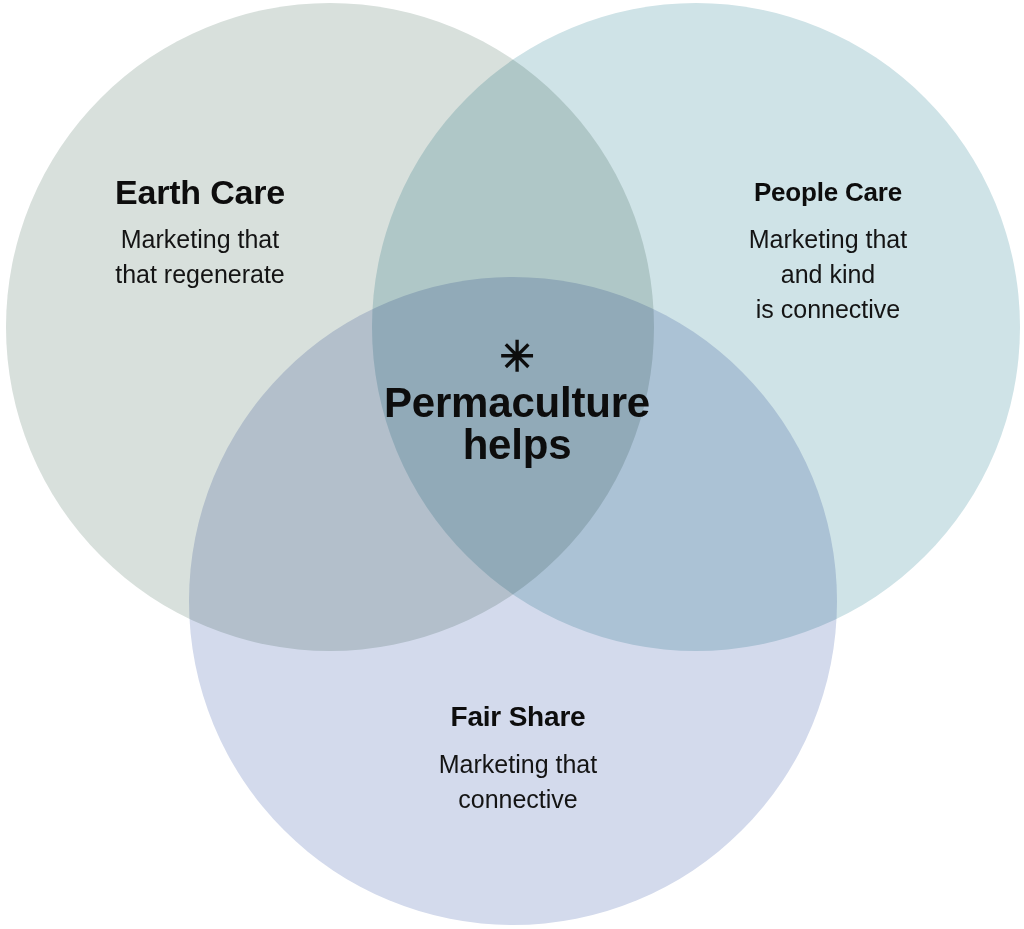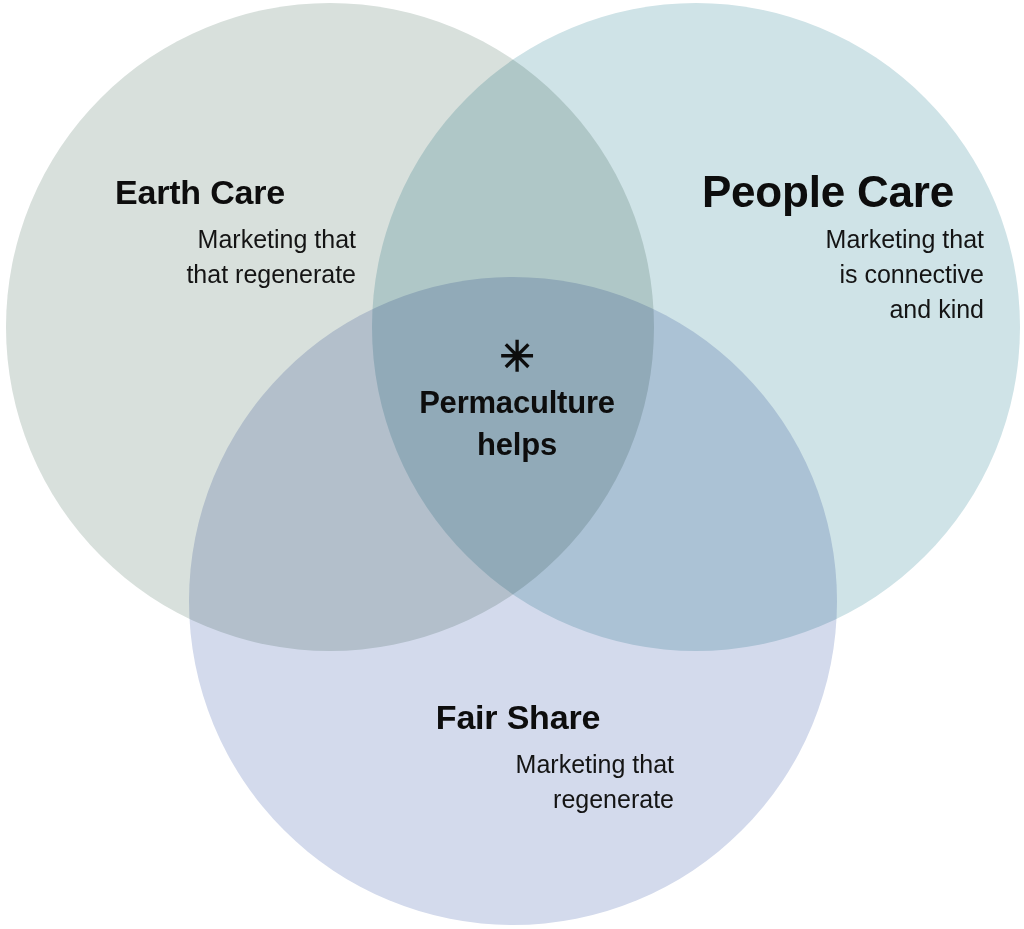--- a/index.html
+++ b/index.html
@@ -56,21 +56,20 @@
     z-index: 10;
   }
   .label-title {
     font-weight: bold;
     letter-spacing: -0.2px;
     color: #0d0d0d;
   }
   .label-desc {
     font-weight: normal;
     color: #141414;
-    text-align: right;
   }
 
   
   #label-earth-care {
     left: 44px;
     top: 172px;
     width: 312px;
   }
   #label-earth-care .label-title {
     font-size: 34px;
@@ -82,37 +81,37 @@
     line-height: 35px;
   }
 
   
   #label-people-care {
     left: 672px;
     top: 172px;
     width: 312px;
   }
   #label-people-care .label-title {
-    font-size: 44px;
+    font-size: 26px;
     line-height: 40px;
     margin-bottom: 10px;
   }
   #label-people-care .label-desc {
     font-size: 25px;
     line-height: 35px;
   }
 
   
   #label-fair-share {
     left: 362px;
     top: 697px;
     width: 312px;
   }
   #label-fair-share .label-title {
-    font-size: 34px;
+    font-size: 28px;
     line-height: 40px;
     margin-bottom: 10px;
   }
   #label-fair-share .label-desc {
     font-size: 25px;
     line-height: 35px;
   }
 
   
   #label-center {
@@ -121,21 +120,21 @@
     width: 352px;
   }
   #center-asterisk {
     font-size: 42px;
     line-height: 42px;
     font-weight: bold;
     color: #0d0d0d;
     margin-bottom: 4px;
   }
   #label-center .label-title {
-    font-size: 31px;
+    font-size: 42px;
     line-height: 42px;
   }
 </style>
 </head>
 <body>
 
 <div id="venn-diagram">
 
   <div class="venn-circle circle-earth"></div>
 
@@ -148,30 +147,30 @@
     <div class="label-desc">
       <div>Marketing that</div>
       <div>that regenerate</div>
     </div>
   </div>
 
   <div class="label-block" id="label-people-care">
     <div class="label-title">People Care</div>
     <div class="label-desc">
       <div>Marketing that</div>
+      <div>and kind</div>
       <div>is connective</div>
-      <div>and kind</div>
     </div>
   </div>
 
   <div class="label-block" id="label-fair-share">
     <div class="label-title">Fair Share</div>
     <div class="label-desc">
       <div>Marketing that</div>
-      <div>regenerate</div>
+      <div>connective</div>
     </div>
   </div>
 
   <div class="label-block" id="label-center">
     <div id="center-asterisk">✳</div>
     <div class="label-title">
       <div>Permaculture</div>
       <div>helps</div>
     </div>
   </div>

